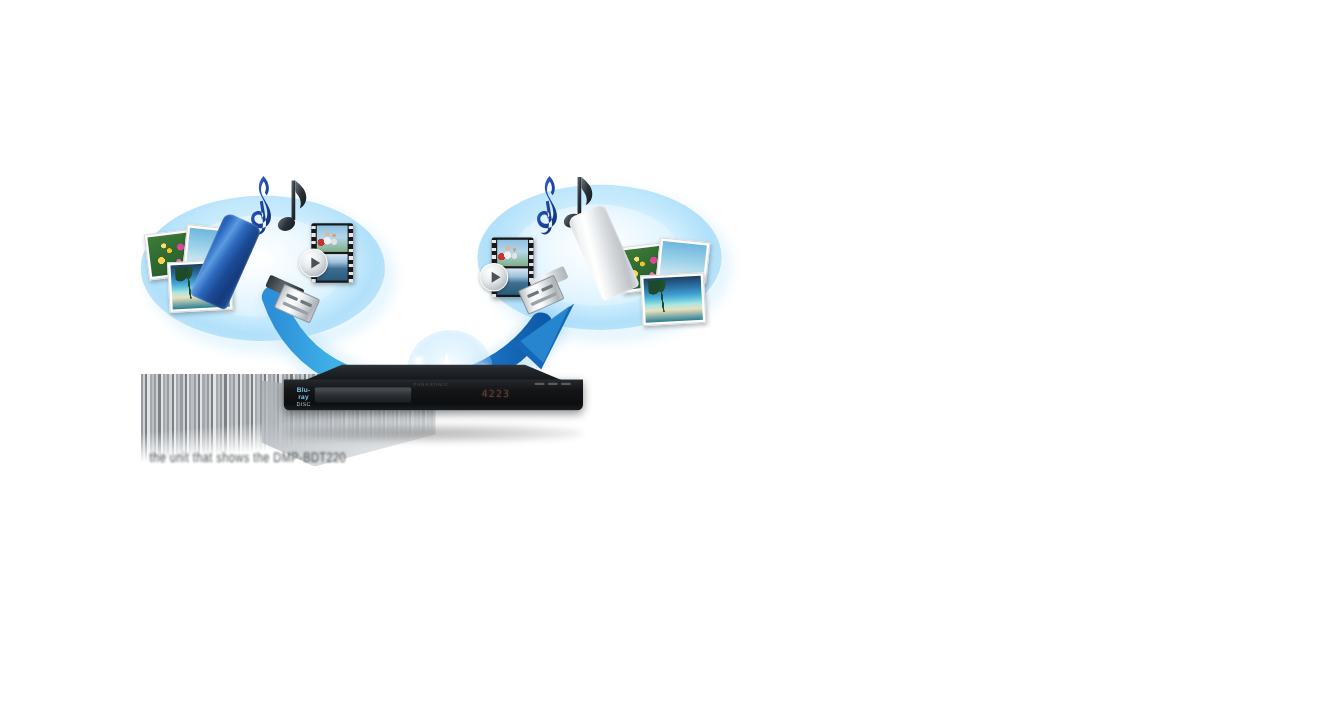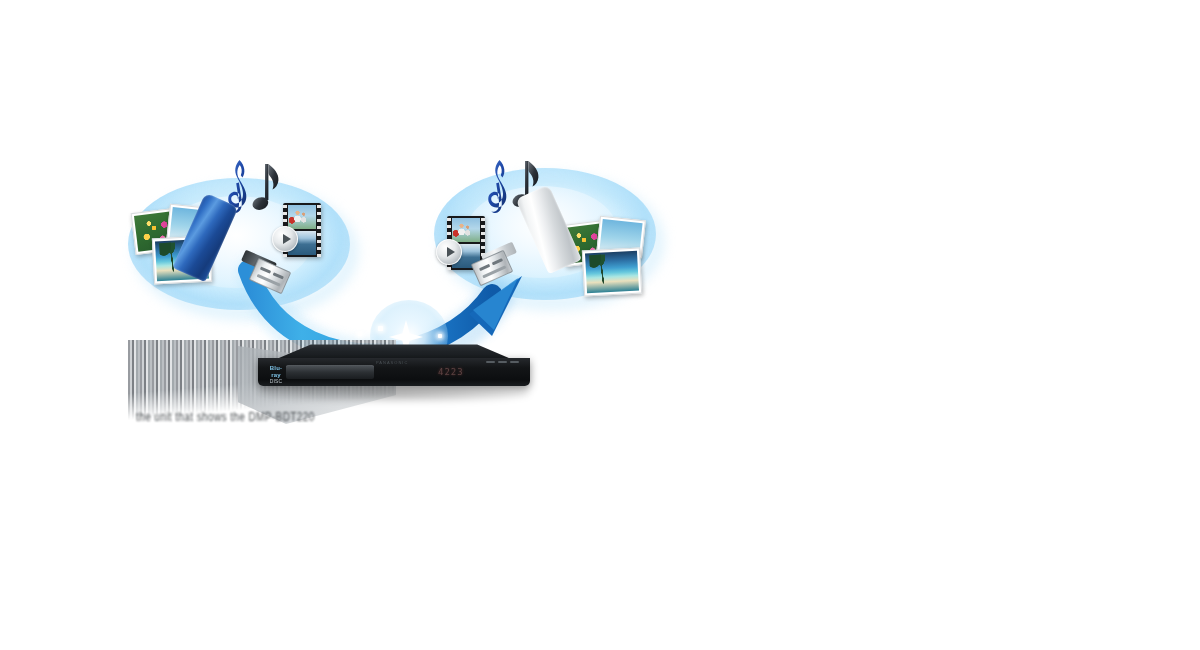--- a/index.html
+++ b/index.html
@@ -512,21 +512,21 @@
   </div>
 
   <div class="streak-artifact">
     <div class="bars"></div>
     <div class="wedge"></div>
   </div>
   <div class="caption-text">the unit that shows the DMP-BDT220</div>
 
   <div class="player-shadow" style="left:258px; top:386px; width:272px; height:16px;"></div>
 
-  <div class="player" style="left:258px; top:341px; width:272px; height:50px;">
+  <div class="player" style="left:258px; top:328px; width:272px; height:50px;">
     <div class="player-top" style="left:6px; top:0px; width:260px; height:20px;
                 clip-path: polygon(3% 100%, 18% 18%, 82% 18%, 97% 100%);"></div>
 
     <div class="player-face" style="left:0px; top:17px; width:272px; height:28px;"></div>
 
     <div class="tray" style="left:28px; top:24px; width:88px; height:13px;"></div>
 
     <div class="br-logo" style="left:9px; top:24px; width:18px;">
       <span class="br-mark">Blu-ray</span>
       <span>DISC</span>

